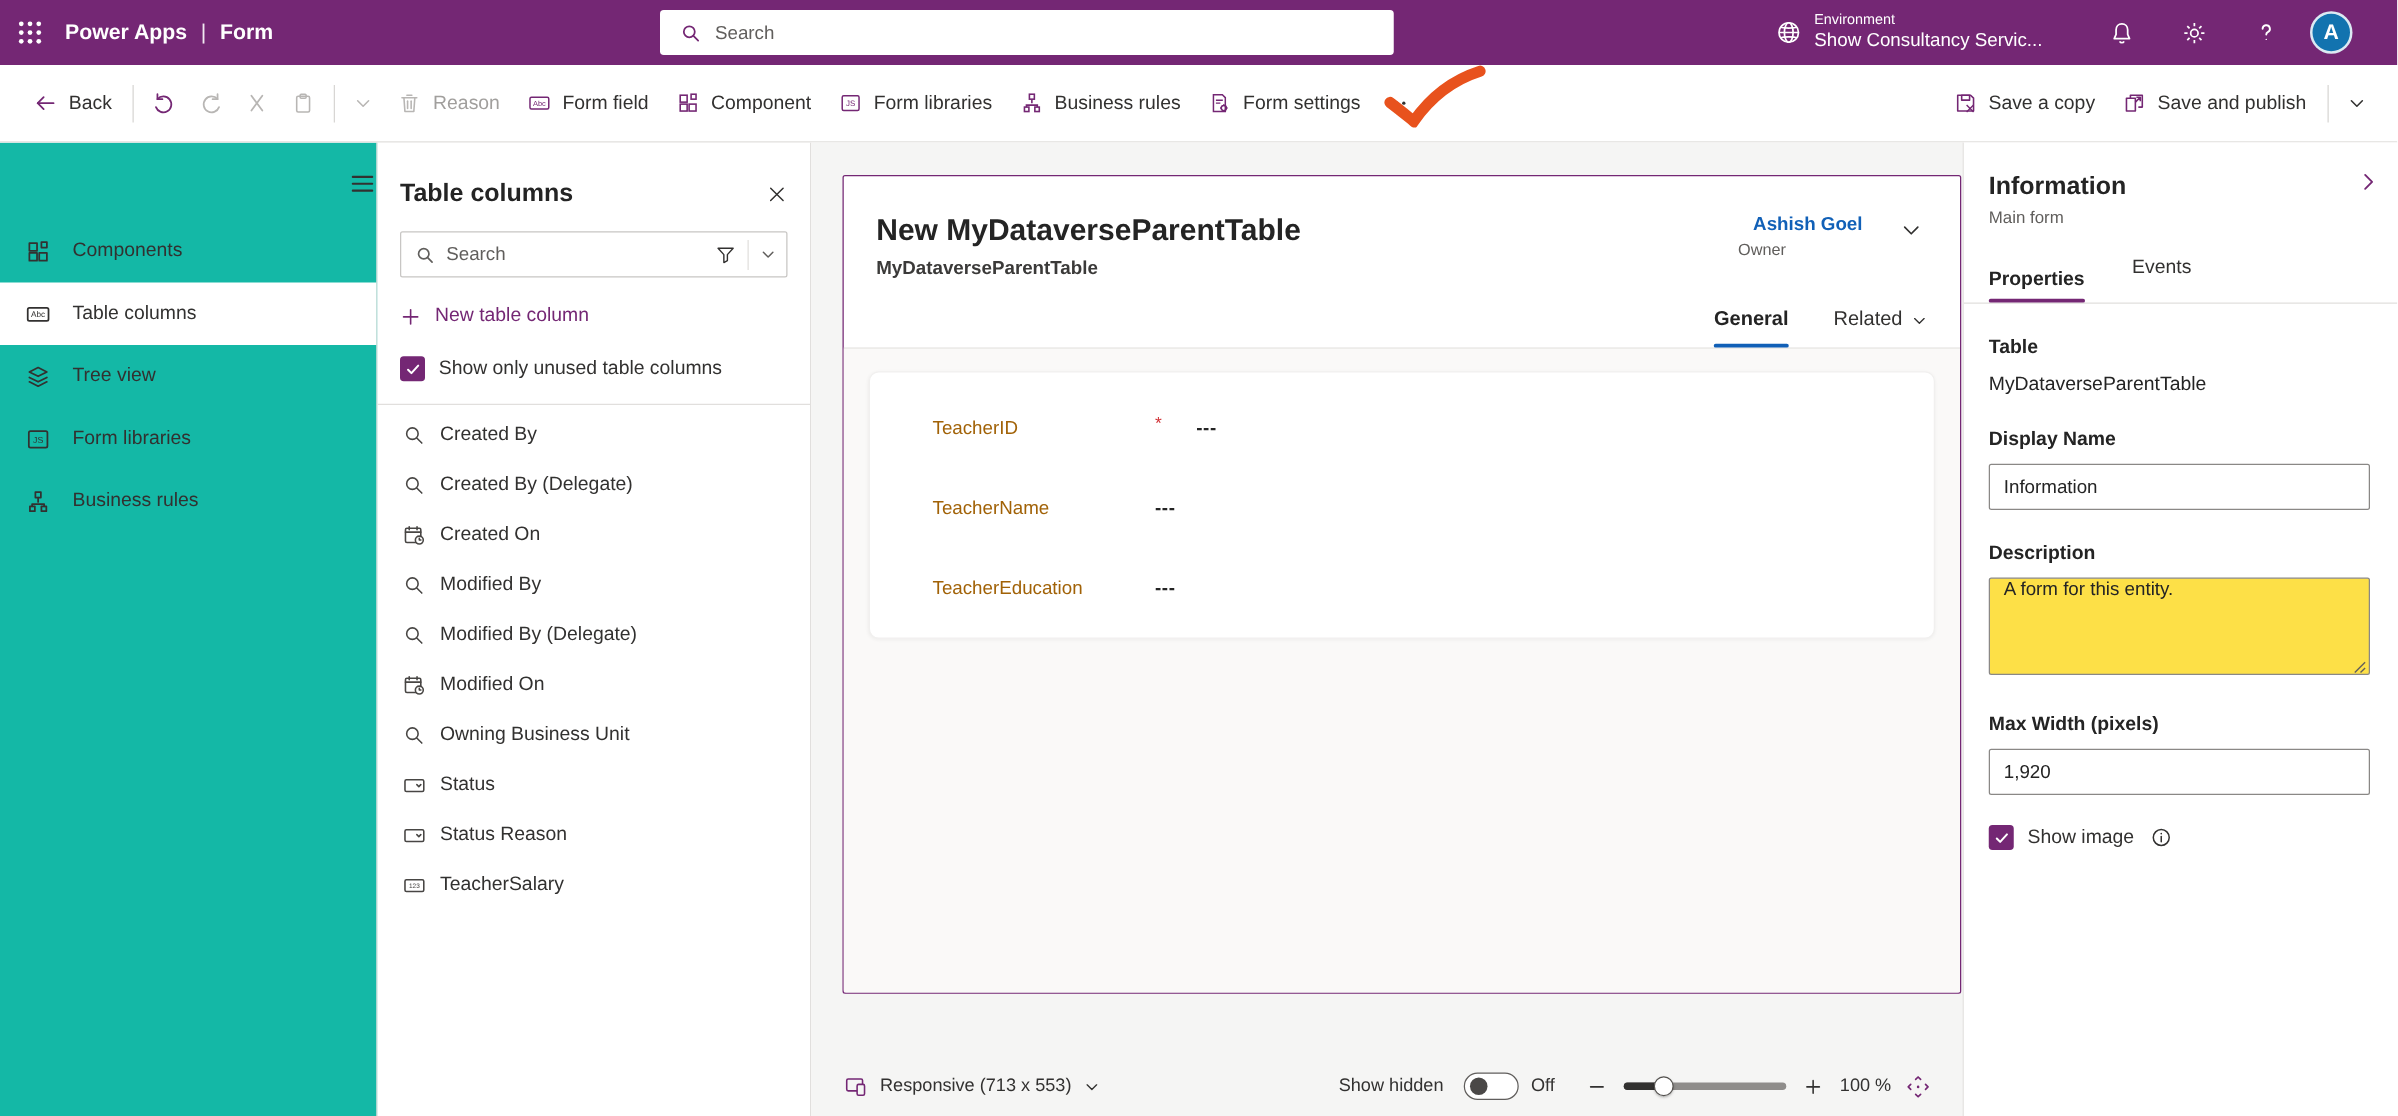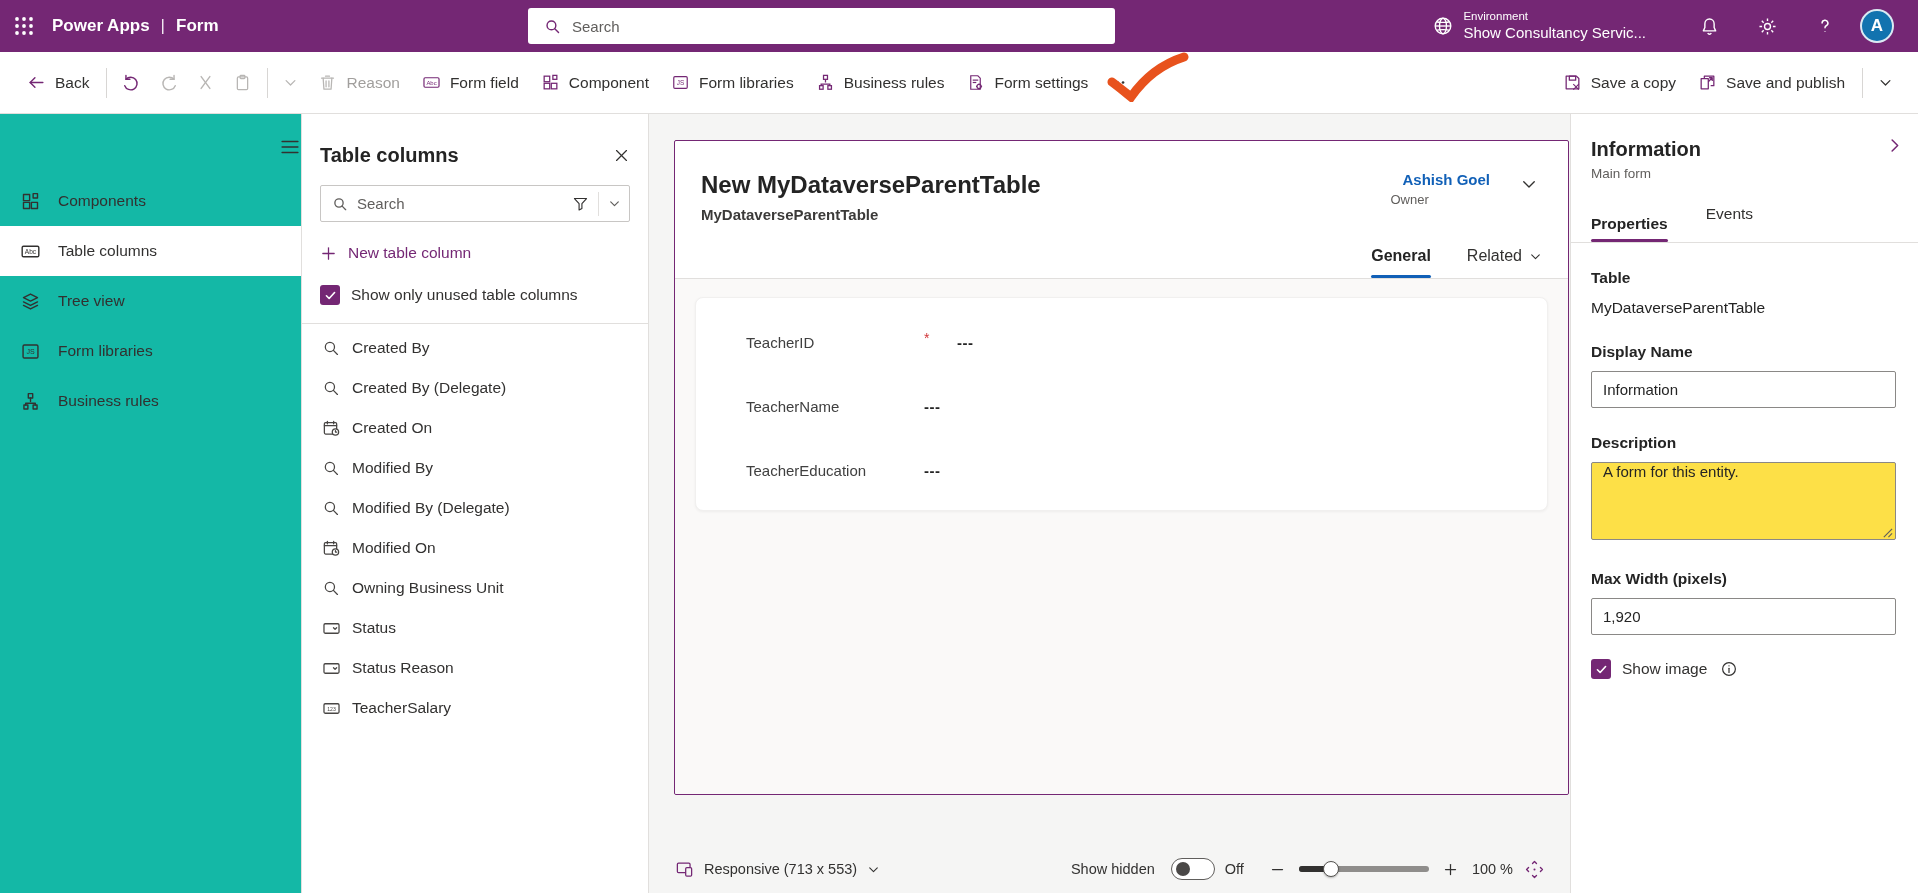--- a/index.html
+++ b/index.html
@@ -12,21 +12,21 @@
   
   .topbar { height:52px; background:#742774; display:flex; align-items:center; color:#fff; position:relative; }
   .waffle { width:48px; height:52px; display:flex; align-items:center; justify-content:center; cursor:pointer; }
   .brand { font-size:17px; font-weight:700; display:flex; gap:11px; margin-left:4px; white-space:nowrap; }
   .brand .sep { font-weight:400; opacity:.9; }
   .top-search { position:absolute; left:528px; top:8px; width:587px; height:36px; background:#fff; border-radius:3px;
     display:flex; align-items:center; padding-left:16px; gap:11px; }
   .top-search .ic { width:17px; height:17px; color:#742774; }
   .top-search input { border:none; outline:none; font-size:15px; flex:1; color:#323130; font-family:inherit; background:transparent; }
   .top-search input::placeholder { color:#605e5c; }
-  .top-right { margin-left:auto; display:flex; align-items:center; padding-right:16px; }
+  .top-right { margin-left:auto; display:flex; align-items:center; padding-right:28px; }
   .env { display:flex; align-items:center; gap:9px; margin-right:34px; cursor:pointer; }
   .env .ic { width:22px; height:22px; color:#fff; }
   .env-label { font-size:11.5px; line-height:1.25; }
   .env-name { font-size:15px; line-height:1.25; }
   .tb-icon { width:58px; height:52px; display:flex; align-items:center; justify-content:center; color:#fff; cursor:pointer; }
   .tb-icon .ic { width:21px; height:21px; }
   .tb-icon.q { font-size:19px; font-weight:400; }
   .avatar { width:34px; height:34px; border-radius:50%; background:#1273af; color:#fff; font-weight:700; font-size:17px;
     display:flex; align-items:center; justify-content:center; margin:0 8px 0 6px; cursor:pointer; border:2px solid rgba(255,255,255,.85); }
 
@@ -87,21 +87,21 @@
   .fc-chev { width:18px; height:18px; color:#323130; margin:4px 4px 0 30px; cursor:pointer; }
   .fc-tabs { display:flex; gap:36px; margin-top:24px; padding:0 26px;justify-content:flex-end; }
   .fc-tab { font-size:16px; padding-bottom:13px; position:relative; cursor:pointer; display:flex; align-items:center; gap:7px; }
   .fc-tab.active { font-weight:700; color:#242424; }
   .fc-tab.active::after { content:""; position:absolute; left:0; right:0; bottom:0; height:3px; background:#1160b7; border-radius:2px; }
   .fc-tab .ic { width:13px; height:13px; color:#323130; }
   .fc-tabs-wrap { border-bottom:1px solid #e1dfdd; }
   .fc-body { flex:1; background:#faf9f8; padding:18px 20px; border-radius:0 0 2px 2px; }
   .fieldcard { background:#fff; border:1px solid #f1f0ef; border-radius:8px; box-shadow:0 1px 3px rgba(0,0,0,.05); height:214px; padding:12px 0 0 50px; }
   .frow { height:64px; display:flex; align-items:center; font-size:15px; cursor:pointer; }
-  .frow .flabel { width:178px; color:#404040; }
+  .frow .flabel { width:178px; color:#a16207; }
   .frow .freq { width:33px; color:#d13438; font-size:14px; position:relative; top:-4px; }
   .frow .fval { color:#242424; font-weight:700; letter-spacing:.5px; }
 
   
   .statusbar { position:absolute; left:0; right:0; bottom:0; height:48px; display:flex; align-items:center; padding:0 26px; font-size:14.5px; color:#323130; }
   .resp { display:flex; align-items:center; gap:10px; cursor:pointer; }
   .resp .r-ic { width:19px; height:19px; color:#742774; }
   .resp .c-ic { width:13px; height:13px; color:#323130; }
   .sb-right { margin-left:auto; display:flex; align-items:center; }
   .toggle { width:44px; height:22px; border:1px solid #605e5c; border-radius:12px; position:relative; margin:0 10px 0 16px; cursor:pointer; background:#fff; }

